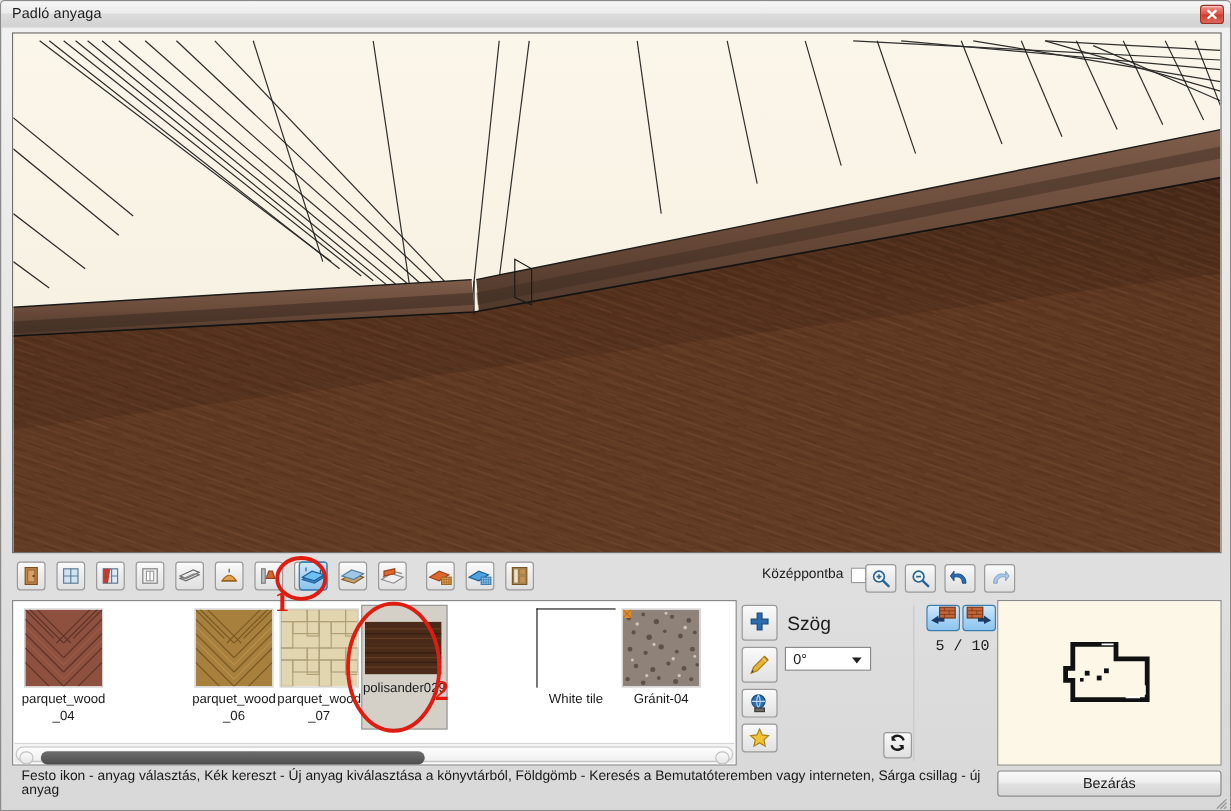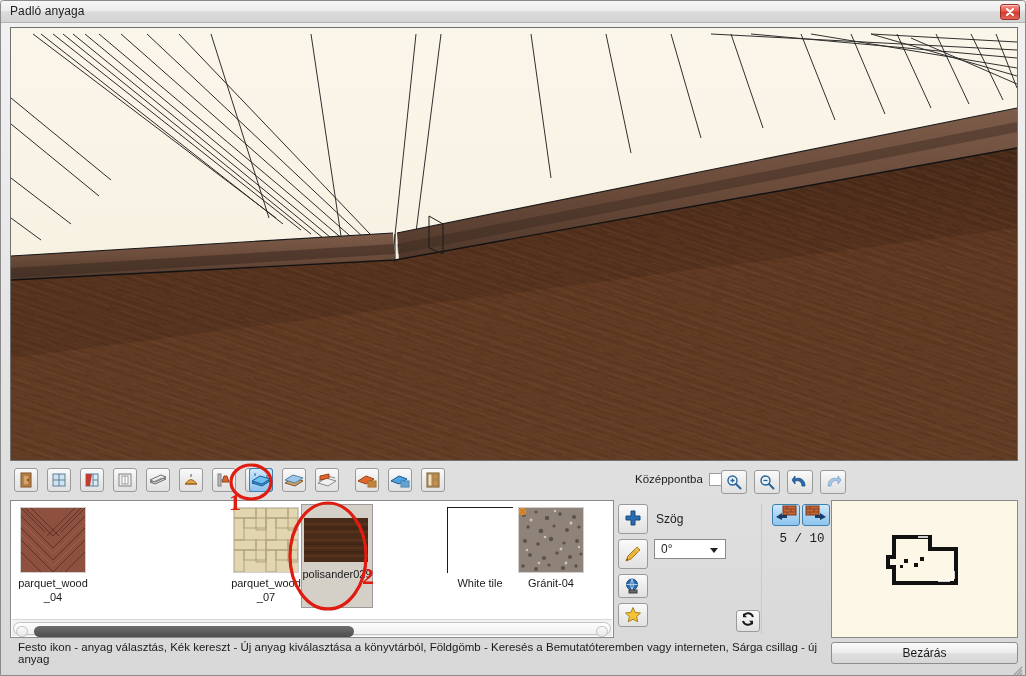--- a/index.html
+++ b/index.html
@@ -152,21 +152,21 @@
     border: 1px solid #9a9a9a;
     border-radius: 3px;
     display:flex; align-items:center; justify-content:center;
   }
   .act-btn.small { height: 24px; }
   .act-btn svg { display:block; }
 
   
   .angle-label {
     position: absolute; left: 655px; top: 511px;
-    font-size: 12px; color: #1c1c1c;
+    font-size: 16px; color: #1c1c1c;
   }
   .angle-select {
     position: absolute; left: 653px; top: 538px;
     width: 72px; height: 20px;
     background: #fff;
     border: 1px solid #8a8a8a;
     font-size: 12px; color: #1a1a1a;
     display: flex; align-items: center;
   }
   .angle-select .val { margin-left: 6px; }
@@ -542,20 +542,37 @@
             </g>
             <g stroke="#a8644f" stroke-width=".7">
               <path d="M0 14 L32 46 M64 14 L32 46 M0 26 L32 58 M64 26 L32 58"></path>
             </g>
           </svg>
         </div>
         <div class="thumb-label">parquet_wood_04</div>
       </div>
 
 
+      <div class="thumb-cell" style="left:148px">
+        <div class="thumb-img">
+          <svg width="64" height="64" viewBox="0 0 64 64">
+            <rect width="64" height="64" fill="#a8803e"></rect>
+            <g stroke="#775722" stroke-width="1">
+              <path d="M0 8 L32 40 M0 20 L32 52 M0 32 L32 64 M0 -4 L32 28"></path>
+              <path d="M64 8 L32 40 M64 20 L32 52 M64 32 L32 64 M64 -4 L32 28"></path>
+              <path d="M0 0 L24 24 M0 44 L20 64 M64 0 L40 24 M64 44 L44 64"></path>
+              <path d="M10 0 L38 28 M54 0 L26 28"></path>
+            </g>
+            <g stroke="#c69b58" stroke-width=".7">
+              <path d="M0 14 L32 46 M64 14 L32 46 M0 26 L32 58 M64 26 L32 58"></path>
+            </g>
+          </svg>
+        </div>
+        <div class="thumb-label">parquet_wood_06</div>
+      </div>
 
       <div class="thumb-cell" style="left:219px">
         <div class="thumb-img">
           <svg width="64" height="64" viewBox="0 0 64 64">
             <rect width="64" height="64" fill="#e2d6b0"></rect>
             <g stroke="#b6a madame"></g>
             <g stroke="#b0a179" stroke-width="1" fill="none">
               <rect x="0" y="0" width="22" height="10"></rect>
                 <rect x="22" y="0" width="10" height="22"></rect>
               <rect x="32" y="0" width="22" height="10"></rect>

